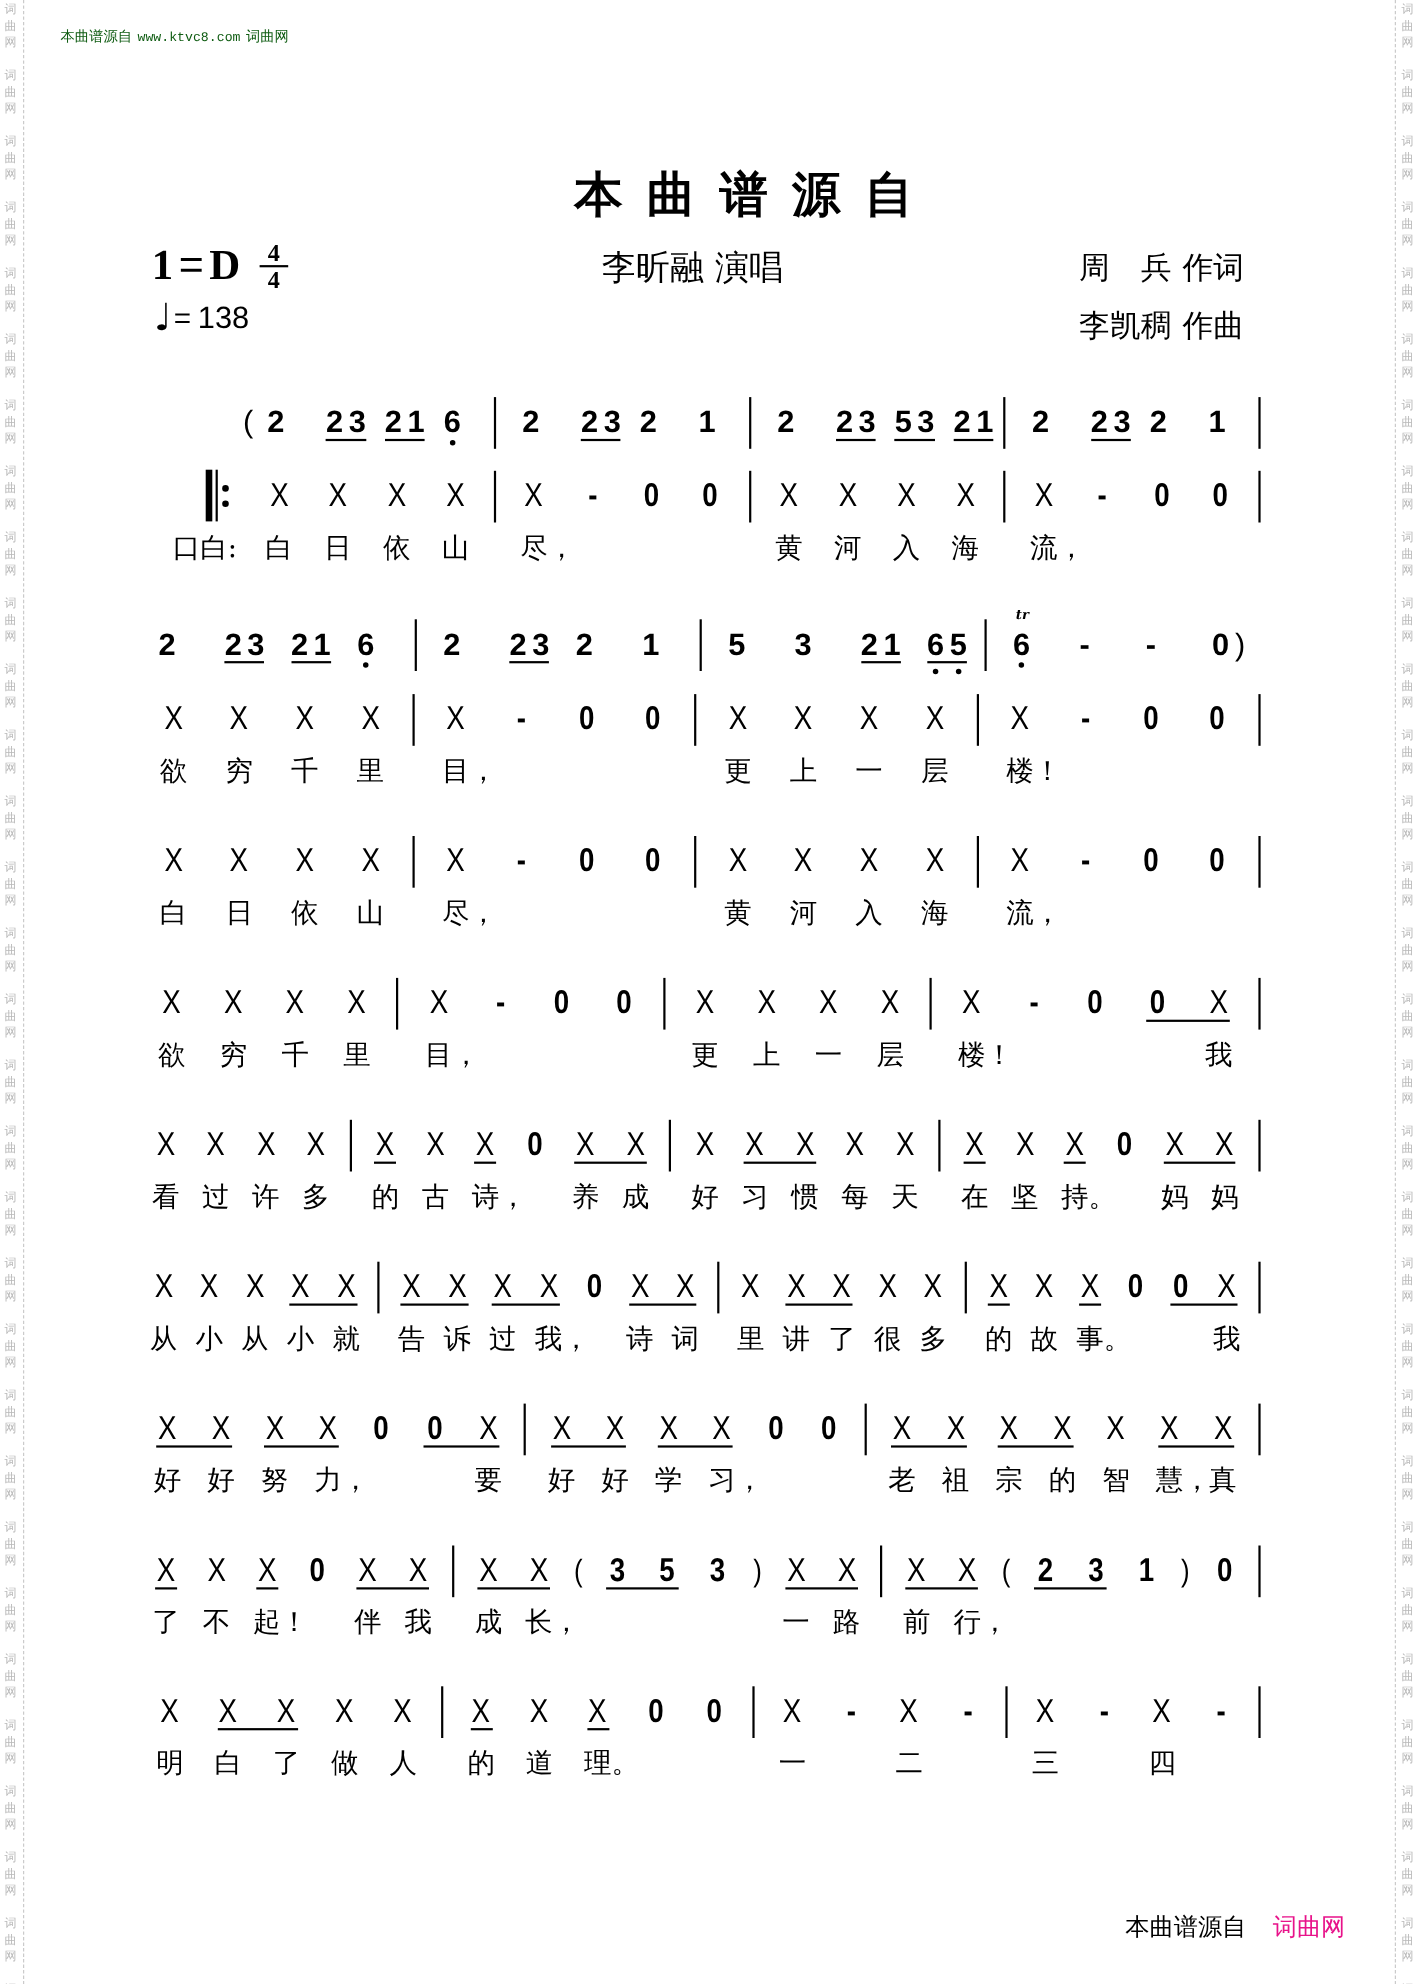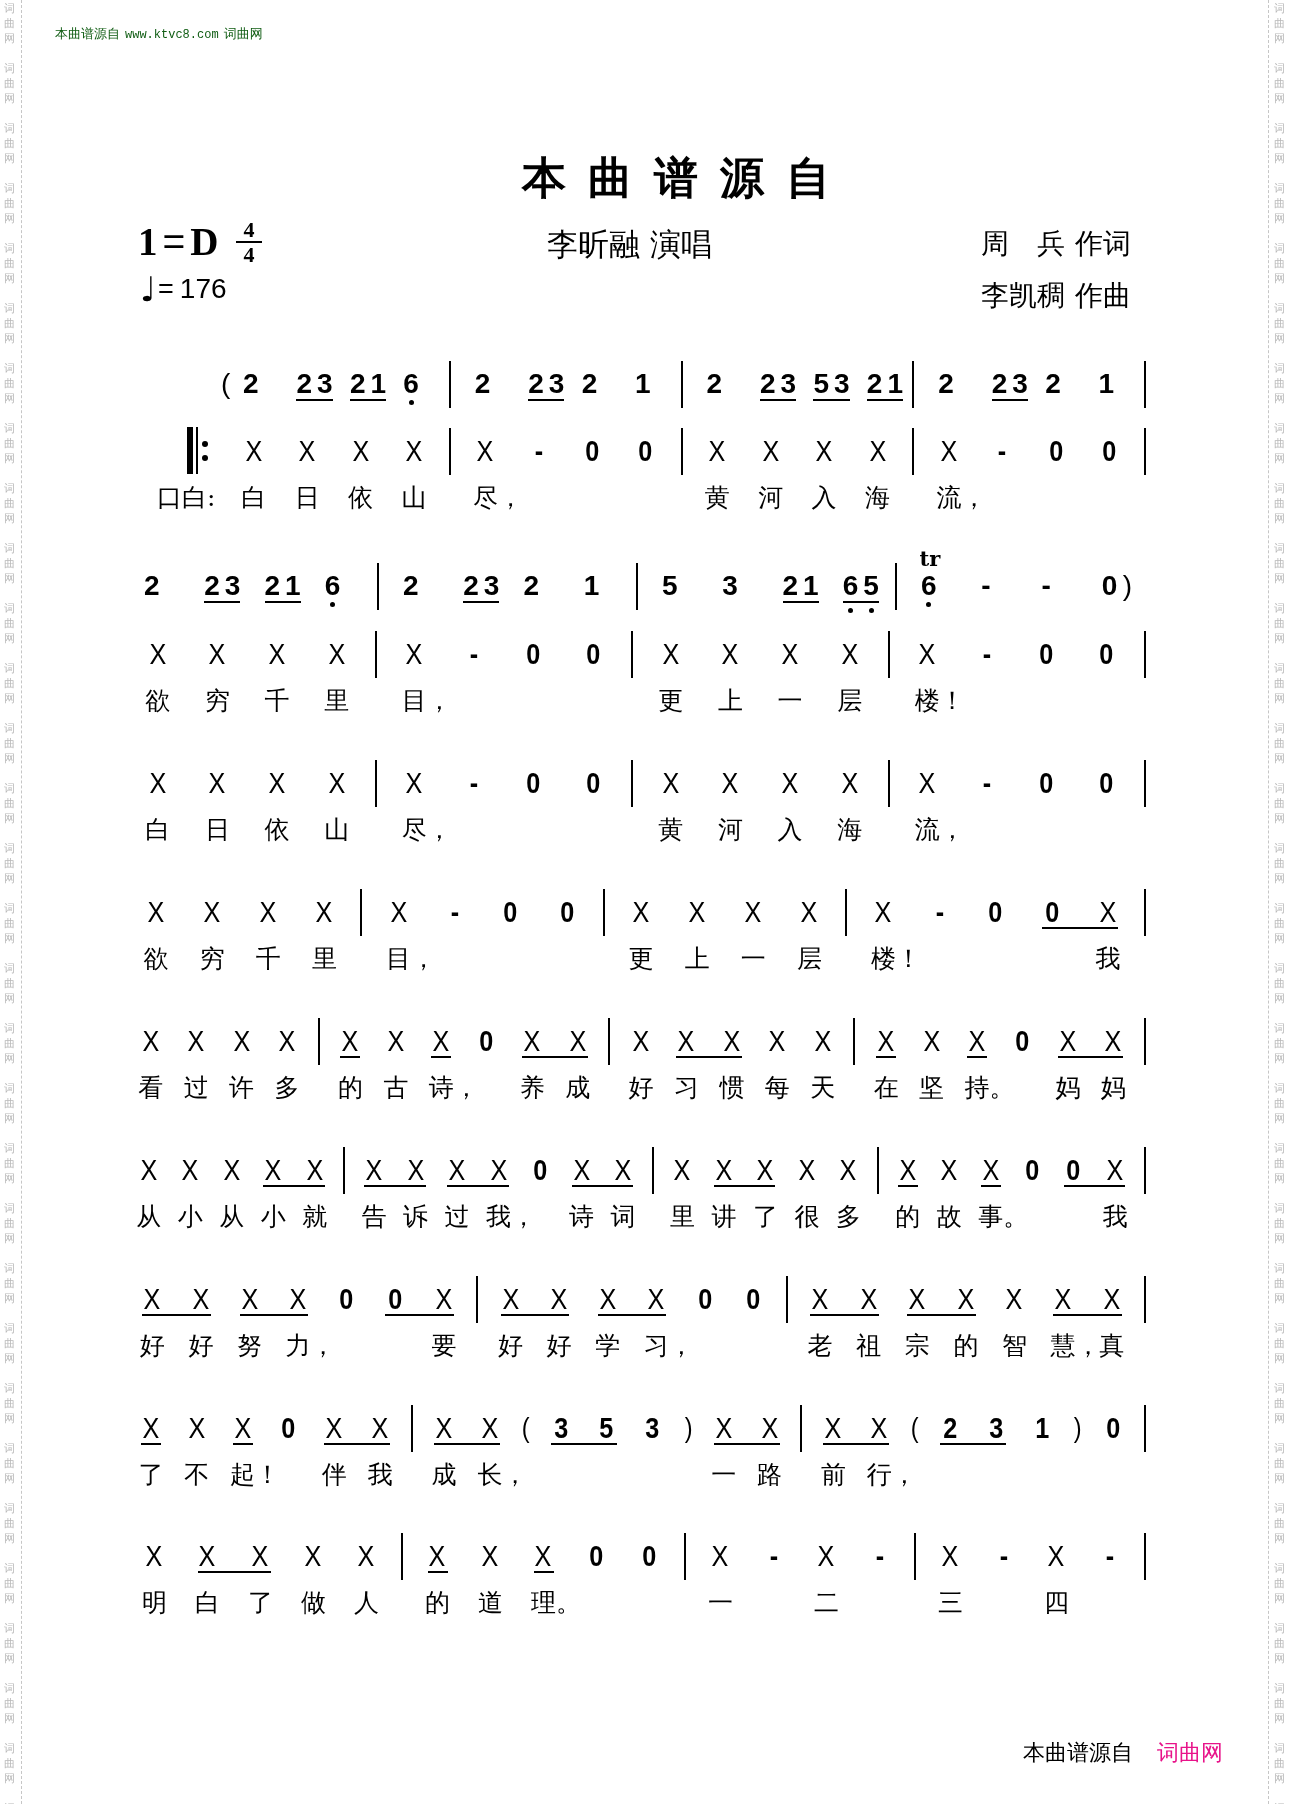--- a/index.html
+++ b/index.html
@@ -45,21 +45,21 @@
 
 .tk{position:relative;display:flex;justify-content:center;align-items:center;height:56px}
 .g{display:inline-block;line-height:56px}
 .melody .beat{flex:1 1 0;display:flex;align-items:center;padding-left:16px;position:relative}
 .melody .grp{display:inline-flex;position:relative;height:56px;align-items:center;gap:5px}
 .melody .grp::after{content:"";position:absolute;left:0;right:0;top:43px;height:2px;background:var(--ink)}
 .melody .g{font-weight:bold;font-size:28px}
 .melody .tk.paren .g,.closing,.opening{font-weight:normal}
 .dot-low{position:absolute;left:50%;top:44px;width:5px;height:5px;margin-left:-2.5px;border-radius:50%;background:var(--ink)}
 .dot-low.du{top:50px}
-.trill{position:absolute;top:-9px;left:50%;transform:translateX(-45%);font-family:"DejaVu Serif",serif;font-weight:bold;font-size:21px;line-height:20px}
+.trill{position:absolute;top:-9px;left:50%;transform:translateX(-45%);font-family:"DejaVu Serif",serif;font-style:italic;font-weight:bold;font-size:12px;line-height:20px}
 
 .rhythm .tk{flex:1 1 0}
 .rhythm .tk.paren{flex:.55 1 0}
 .rhythm .grp{display:flex;position:relative;height:56px;flex-basis:0}
 .rhythm .grp::after{content:"";position:absolute;top:43px;height:2px;background:var(--ink);left:calc(50% / var(--n) - 10px);right:calc(50% / var(--n) - 10px)}
 .rhythm .g{font-size:30px;transform:scaleX(.84)}
 .rhythm .tk.rest .g,.rhythm .tk.dash .g,.rhythm .tk.digit .g{font-weight:bold}
 .rhythm .tk.paren .g{font-size:28px;font-weight:normal}
 
 .lyric{position:absolute;top:57px;left:50%;margin-left:-12.5px;font-family:"DejaVu Serif",serif;font-size:25px;line-height:36px;white-space:nowrap}
@@ -408,21 +408,21 @@
 
 <div class="keysig">
   <span>1</span><span class="eq">=</span><span>D</span>
 </div>
 <div class="timesig">
   <div>4</div>
   <div class="rule"></div>
   <div>4</div>
 </div>
 <div class="tempo">
-  <span class="sym">♩</span><span class="eq">=</span><span class="bpm">176</span>
+  <span class="sym">♩</span><span class="eq">=</span><span class="bpm">138</span>
 </div>
 
 <div id="score">
     <div class="row r0 melody indented">
       <span class="opening">(</span>
       <div class="bar" style="flex-grow: 4;">
         <span class="beat">
           <span class="tk digit">
             <span class="g">2</span>
           </span>

